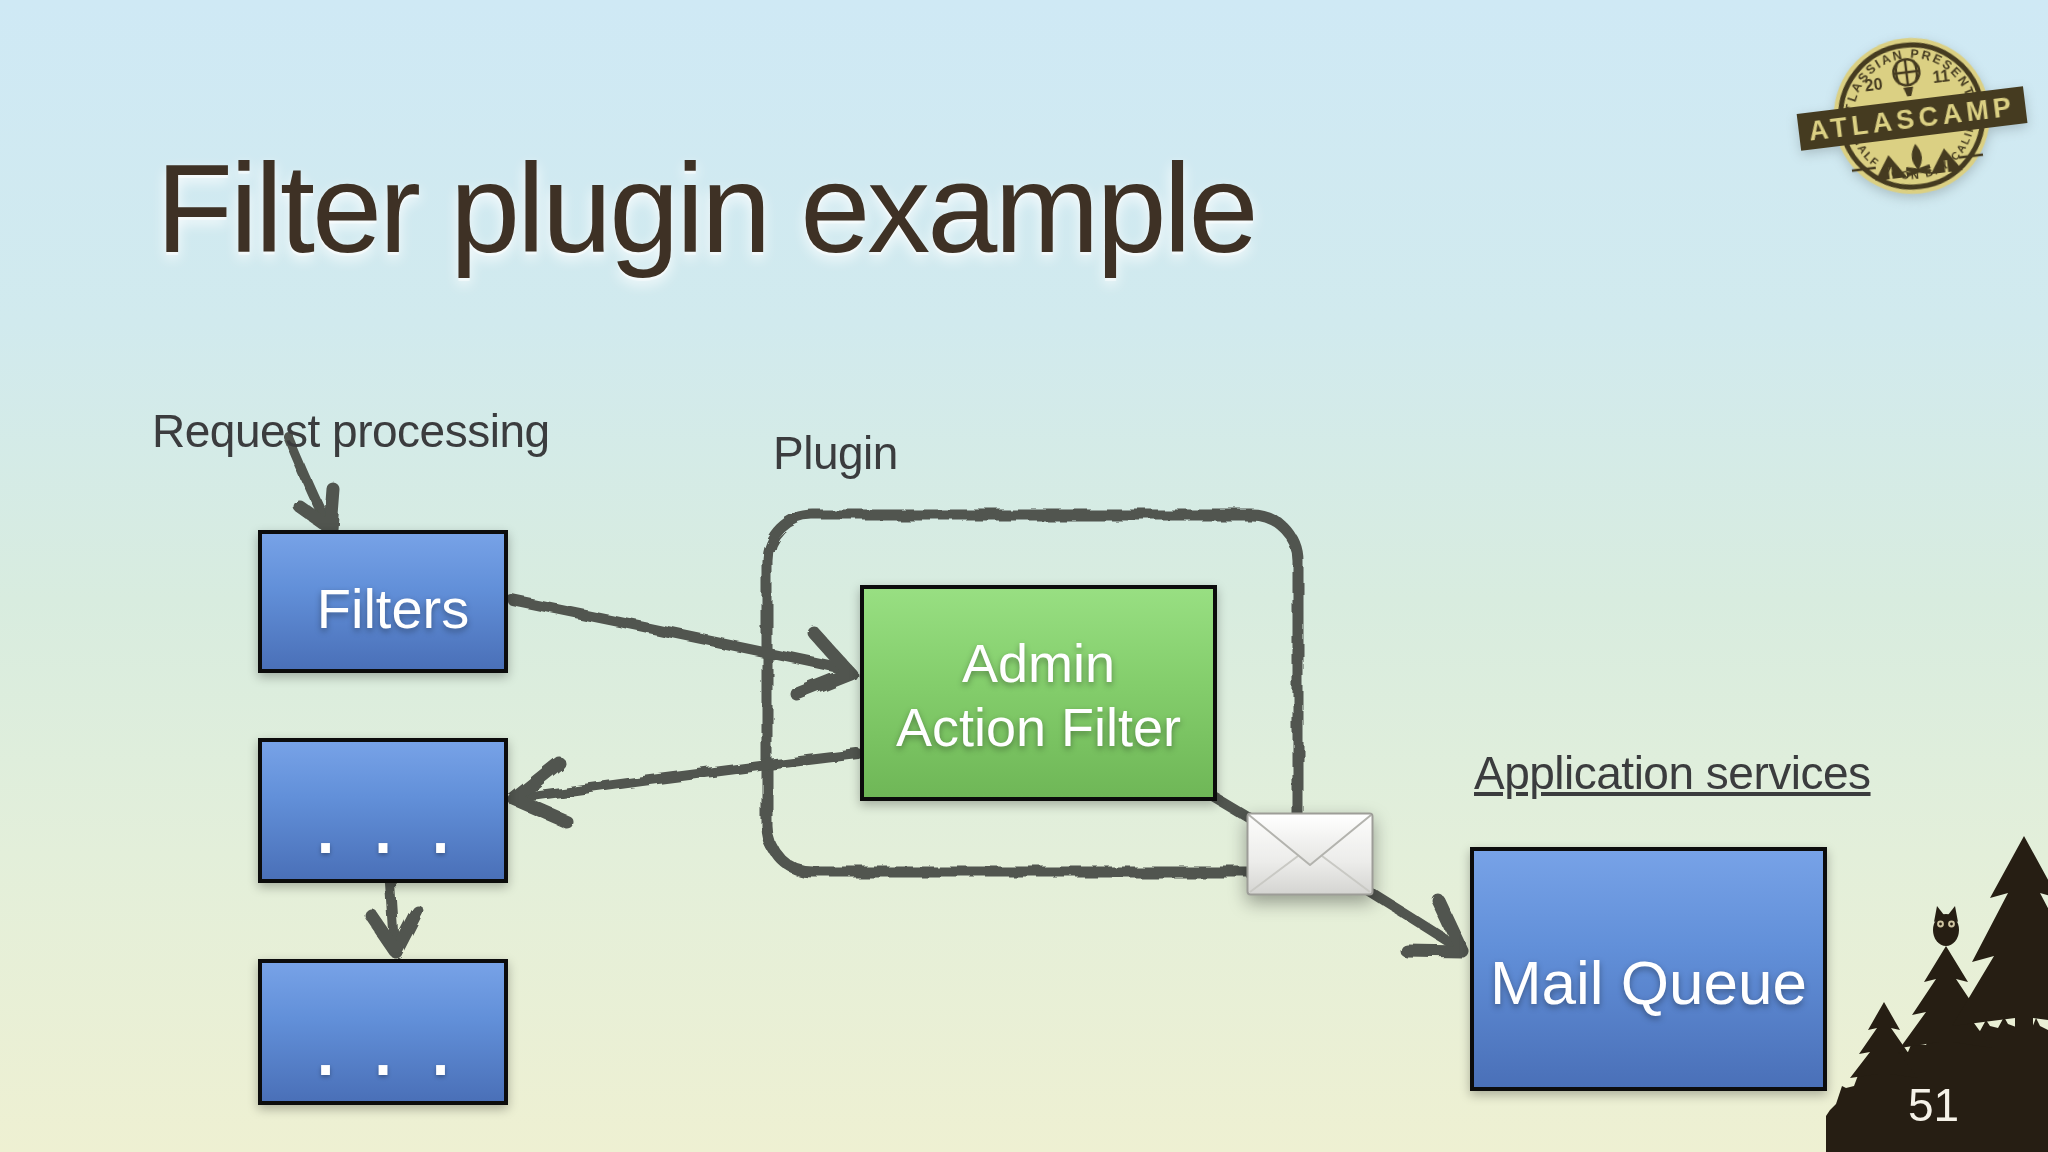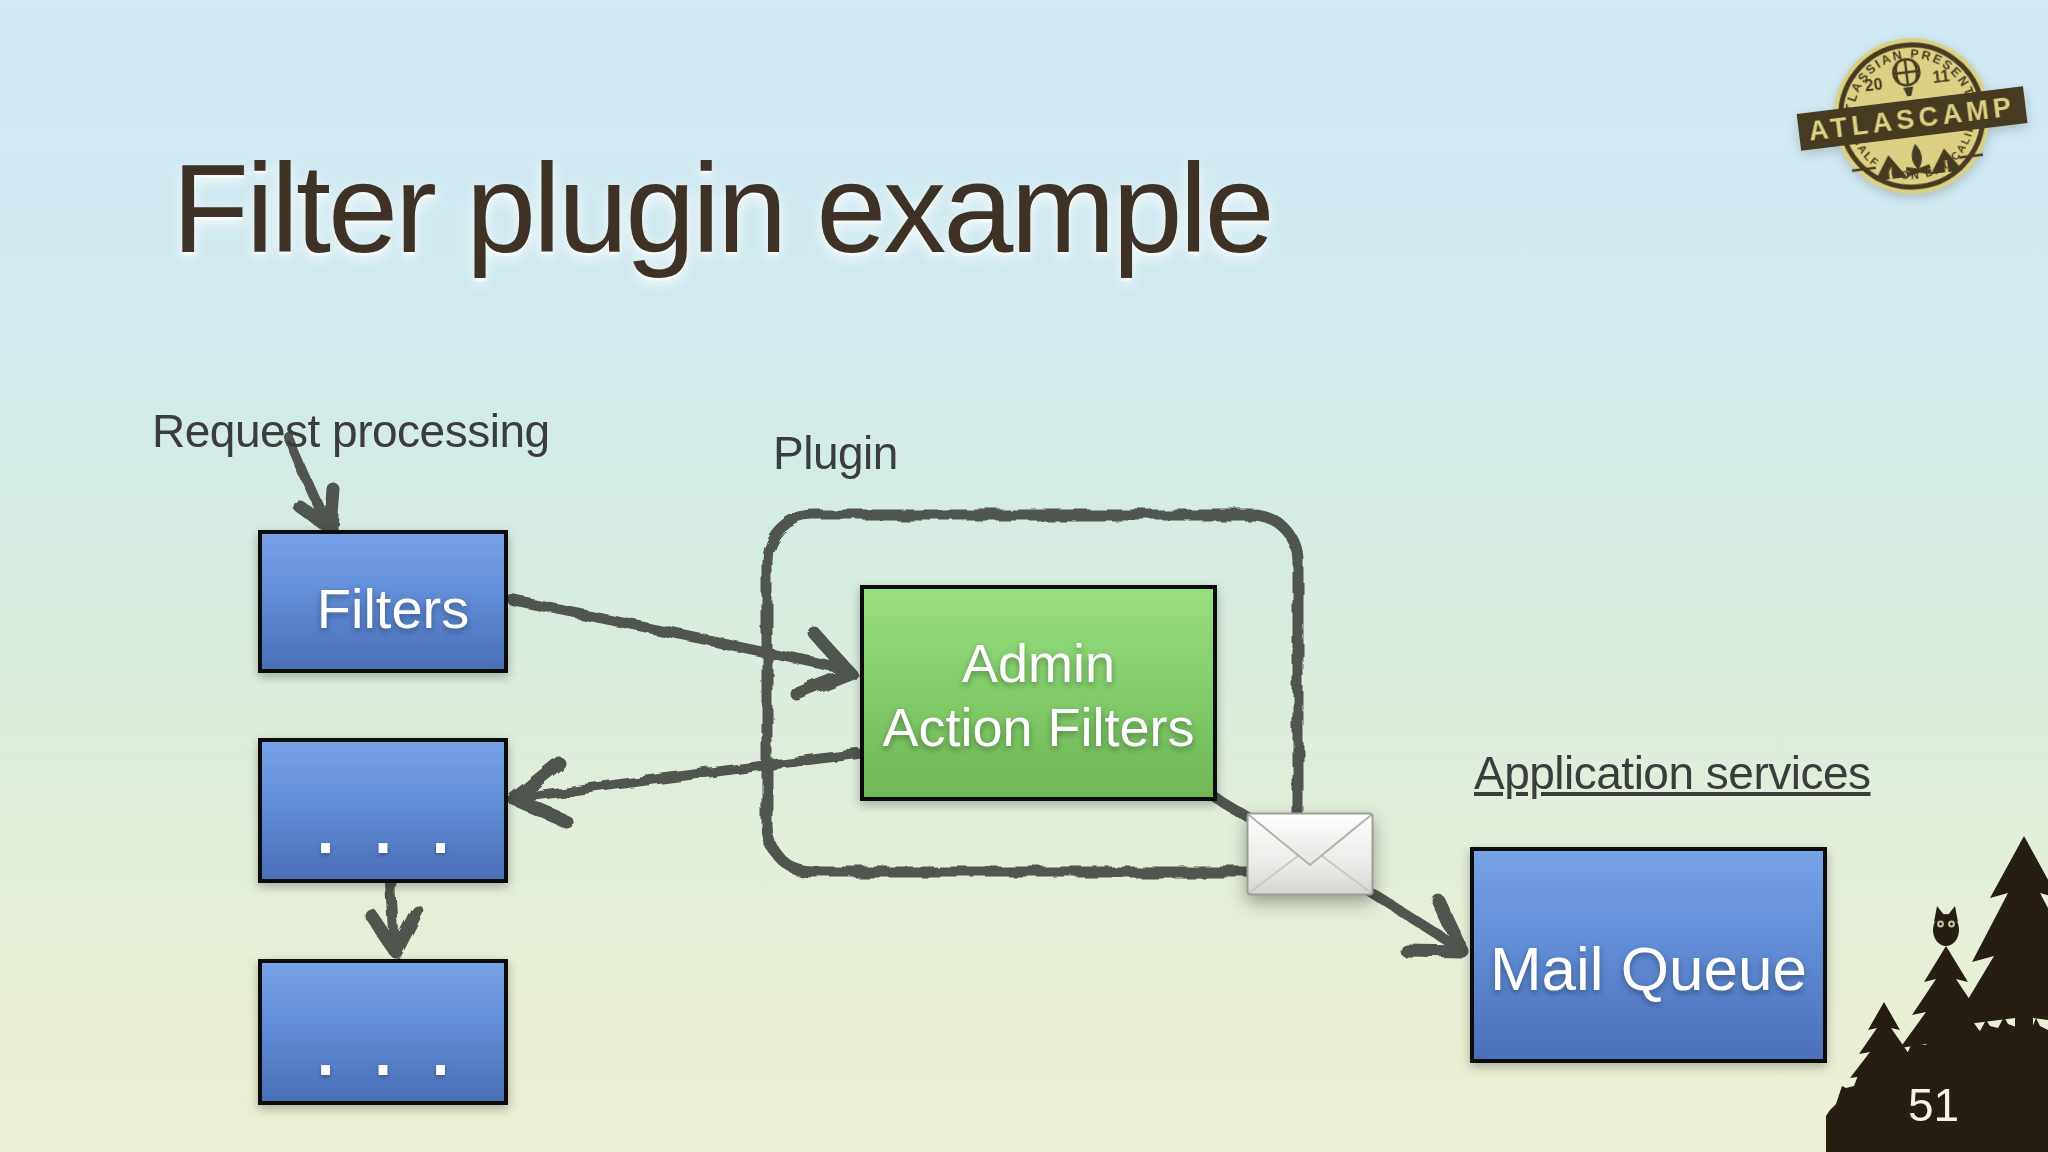--- a/index.html
+++ b/index.html
@@ -9,21 +9,20 @@
     width:2048px;height:1152px;
     overflow:hidden;
     background:linear-gradient(180deg,#cfe9f5 0%,#d1eaee 28%,#d8ecdf 52%,#e3efda 74%,#eef0d2 100%);
   }
   .title{
     position:absolute;left:156px;top:136px;
     font-size:126px;letter-spacing:-3px;font-weight:400;
     color:#3e3125;
     text-shadow:0 3px 1px rgba(255,255,255,0.55),0 6px 14px rgba(255,255,255,0.9);
     white-space:nowrap;
-    margin-left:16px;
   }
   .dia-label{
     position:absolute;
     font-size:46px;color:#3b3c3e;letter-spacing:-0.5px;
     white-space:nowrap;
   }
   .lbl-request{left:152px;top:384px;margin-top:20px;}
   .lbl-plugin{left:773px;top:426px;}
   .lbl-appsvc{left:1474px;top:746px;text-decoration:underline;}
   .box{
@@ -48,21 +47,21 @@
   .box-dots2{left:258px;top:959px;width:250px;height:146px;}
   .dots-label{
     position:absolute;left:0;right:0;bottom:12px;
     text-align:center;color:#ffffff;
     font-size:92px;letter-spacing:32px;line-height:1;
     transform:translateX(16px);
     text-shadow:0 2px 4px rgba(0,0,0,0.3);
   }
   .box-admin{left:860px;top:585px;width:357px;height:216px;}
   .box-admin .box-label{font-size:54px;padding-top:6px;}
-  .box-mailqueue{left:1470px;top:847px;width:357px;height:216px;}
+  .box-mailqueue{left:1470px;top:847px;width:357px;height:244px;}
   .box-mailqueue .box-label{font-size:62px;padding-top:28px;}
   .sketch-layer{position:absolute;left:0;top:0;z-index:1;}
   .box{z-index:3;}
   .dia-label{z-index:3;}
   .envelope{
     position:absolute;left:1246px;top:812px;width:128px;height:84px;z-index:5;
     filter:drop-shadow(0 7px 9px rgba(0,0,0,0.35));
   }
   .badge{
     position:absolute;left:1798px;top:22px;width:228px;height:192px;z-index:4;
@@ -125,21 +124,21 @@
   <div class="box blue box-dots1">
     <span class="dots-label">...</span>
   </div>
 
   <div class="box blue box-dots2">
     <span class="dots-label">...</span>
   </div>
 
   <div class="box green box-admin">
     <span class="box-label">Admin
-Action Filters</span>
+Action Filter</span>
   </div>
 
   <div class="box blue box-mailqueue">
     <span class="box-label">Mail Queue</span>
   </div>
 
   <svg class="envelope" viewBox="0 0 128 84">
     <defs>
       <linearGradient id="envBody" x1="0" y1="0" x2="0" y2="1">
         <stop offset="0" stop-color="#fdfdfc"></stop>

